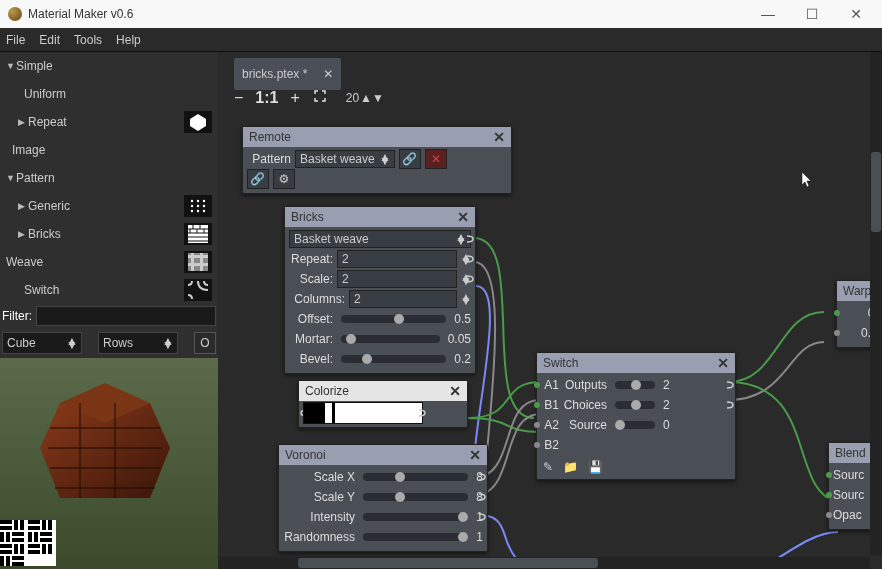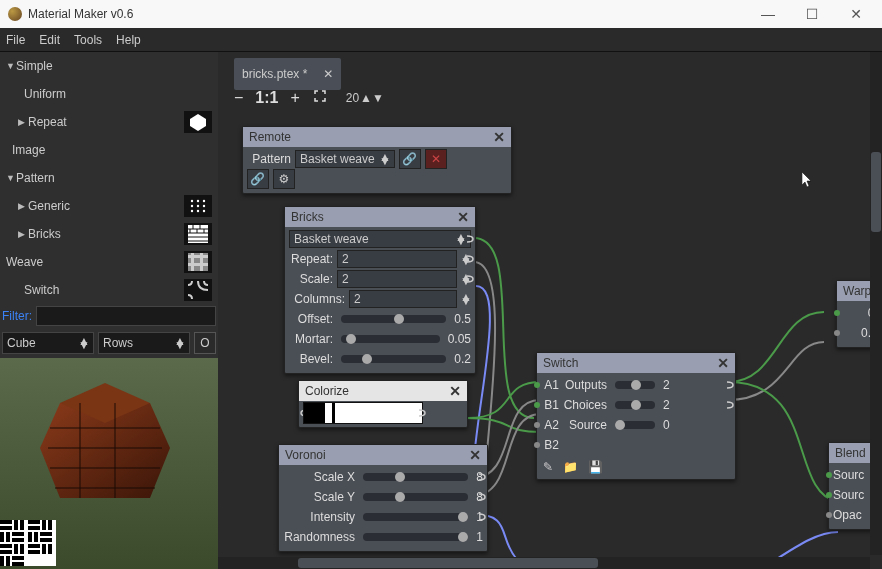--- a/index.html
+++ b/index.html
@@ -12,23 +12,23 @@
   .menubar { height: 24px; background: #2a2a2a; display: flex; align-items: center; padding: 0 6px; gap: 14px; border-bottom: 1px solid #111; }
   .menubar span { color: #ccc; cursor: pointer; }
   .main { display: flex; height: calc(100% - 52px); position: relative; }
   .sidebar { width: 218px; background: #2f2f2f; display: flex; flex-direction: column; }
   .tree { flex: 0 0 auto; overflow: hidden; }
   .tree-row { display: flex; align-items: center; height: 28px; padding: 0 6px; }
   .tree-row .coll { width: 10px; font-size: 9px; color: #bbb; }
   .tree-row .label { flex: 1; color: #ccc; }
   .tree-row .thumb { width: 28px; height: 22px; background: #111; margin-left: auto; display: flex; align-items: center; justify-content: center; }
   .filter-row { display: flex; align-items: center; padding: 2px 2px; }
-  .filter-row label { color: #3b82f6; margin-right: 4px; }
+  .filter-row label { color: #ffffff; margin-right: 4px; }
   .filter-row input { flex: 1; background: #1a1a1a; border: 1px solid #444; height: 20px; color: #ccc; padding: 0 4px; }
-  .dd-row { display: flex; align-items: center; gap: 4px; padding: 4px 2px; }
+  .dd-row { display: flex; align-items: center; gap: 16px; padding: 4px 2px; }
   .dd { background: #1a1a1a; border: 1px solid #444; height: 22px; padding: 0 4px; display: flex; align-items: center; min-width: 40px; }
   .dd .arrbox { margin-left: auto; width: 10px; display: flex; flex-direction: column; align-items: center; line-height: 4px; font-size: 7px; color: #aaa; }
   .o-btn { width: 22px; height: 22px; background: #2a2a2a; border: 1px solid #555; display: flex; align-items: center; justify-content: center; color: #ccc; cursor: pointer; }
   .preview { flex: 1; position: relative; background: linear-gradient(#5a6a4a,#3a4a2a); }
   .canvas { flex: 1; position: relative; background: #2a2a2a; overflow: hidden; }
   .tabbar { position: absolute; top: 6px; left: 16px; display: flex; align-items: center; }
   .tab { background: #4a4f57; height: 24px; display: flex; align-items: center; padding: 16px 8px; gap: 16px; border-radius: 2px; }
   .tab .close { font-size: 12px; color: #ccc; cursor: pointer; }
   .toolbar { position: absolute; top: 36px; left: 16px; display: flex; align-items: center; gap: 12px; }
   .tbtn { color: #ddd; font-size: 16px; cursor: pointer; }

